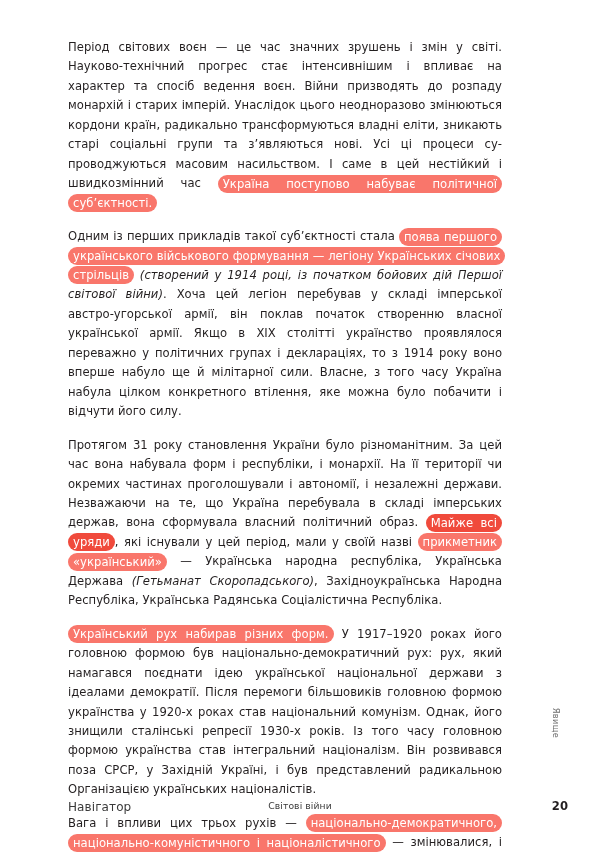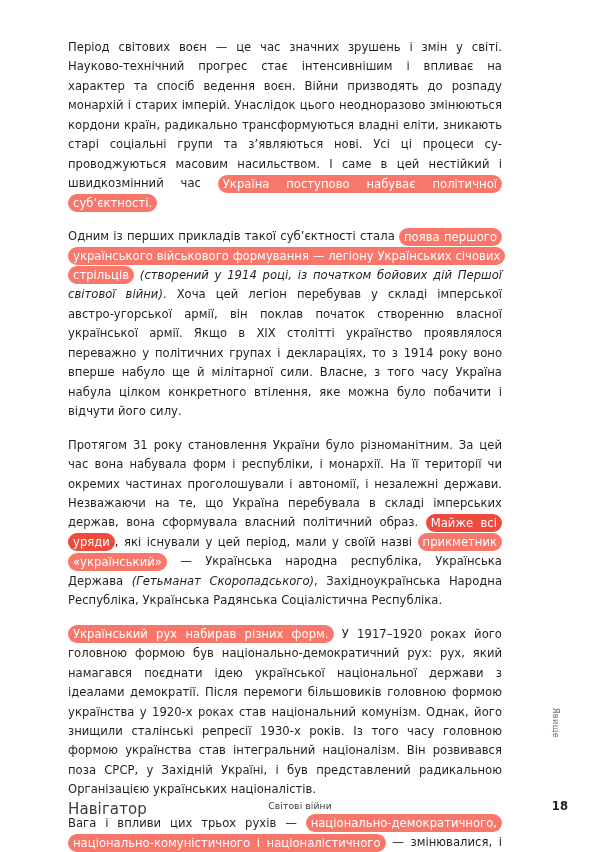--- a/index.html
+++ b/index.html
@@ -88,21 +88,21 @@
     position: absolute;
     left: 0;
     right: 0;
     top: 800px;
     height: 24px;
   }
   .f-left {
     position: absolute;
     left: 68px;
     top: 0;
-    font-size: 15px;
+    font-size: 12px;
     color: #3a3a3a;
     letter-spacing: 0.1px;
   }
   .f-center {
     position: absolute;
     left: 0;
     right: 0;
     top: 0;
     text-align: center;
     font-size: 9.2px;
@@ -129,16 +129,16 @@
       <p class="para"><span>Протягом 31 року становлення України було різноманітним. За цей час вона набувала форм і республіки, і монархії. На її території чи окремих частинах проголошували і автономії, і незалежні держави. Незважаючи на те, що Україна перебувала в складі імперських держав, вона сформувала власний політичний образ. </span><span class="hl-strong">Майже всі уряди</span><span>, які існували у цей період, мали у своїй назві </span><span class="hl">прикмет­ник «український»</span><span> — Українська народна республіка, Українська Держава </span><span class="it">(Геть­манат Скоропадського)</span><span>, Західноукраїнська Народна Республіка, Українська Радянська Соціалістична Республіка.</span></p>
       <p class="para"><span class="hl">Український рух набирав різних форм.</span><span> У 1917–1920 роках його головною фор­мою був національно-демократичний рух: рух, який намагався поєднати ідею української національної держави з ідеалами демократії. Після перемоги біль­шовиків головною формою українства у 1920-х роках став національний ко­мунізм. Однак, його знищили сталінські репресії 1930-х років. Із того часу го­ловною формою українства став інтегральний націоналізм. Він розвивався поза СРСР, у Західній Україні, і був представлений радикальною Організа­цією українських націоналістів.</span></p>
       <p class="para"><span>Вага і впливи цих трьох рухів — </span><span class="hl">національно-демократичного, національ­но-комуністичного і націоналістичного</span><span> — змінювалися, і кожен із них по черзі втрачав роль лідера. Проте жоден із них не зник повністю й аж до кінця Дру­гої світової війни вони співіснували між собою — часом мирно, часом вороже. Водночас кожен із цих рухів не був лише українським. Це були національні</span></p>
     </div>
 
   <div id="side-label">Явище</div>
 
   <div id="footer">
     <div class="f-left">Навігатор</div>
     <div class="f-center">Світові війни</div>
-    <div class="f-page">18</div>
+    <div class="f-page">20</div>
   </div>
 
 </div>
 
 </body></html>

